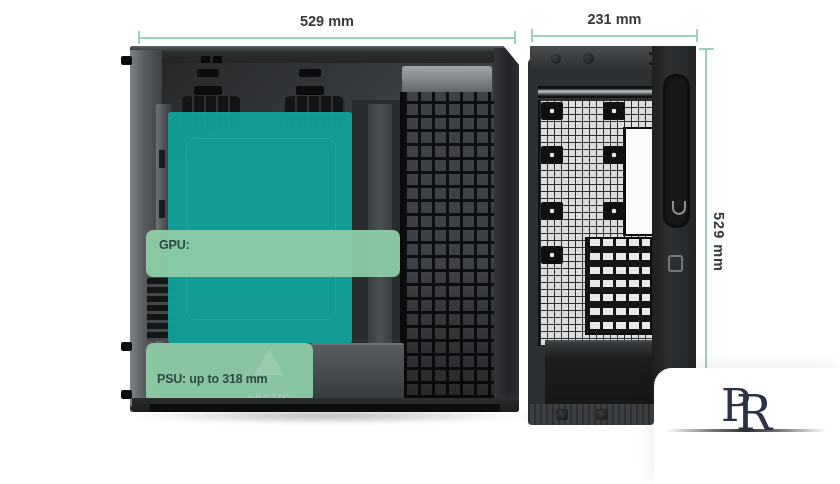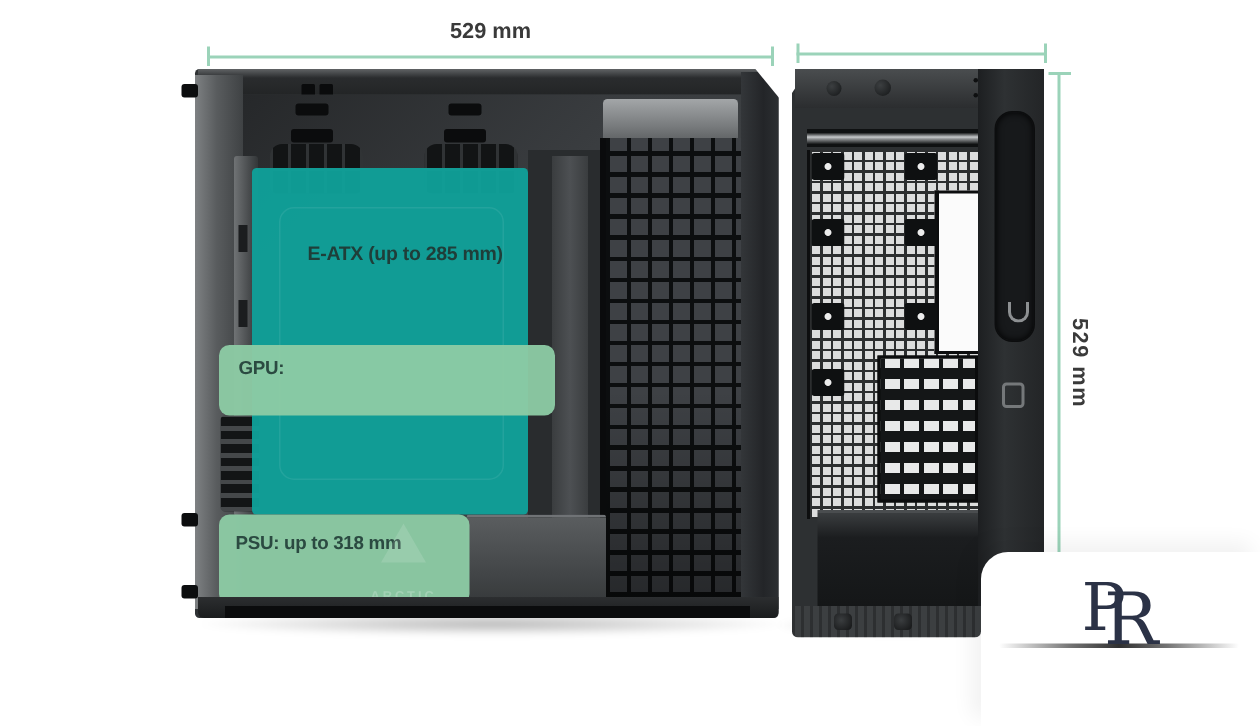--- a/index.html
+++ b/index.html
@@ -87,29 +87,28 @@
 
   <div class="abs" style="left:402px;top:66px;width:90px;height:28px;background:linear-gradient(180deg,#a3a6a8,#7b7e80 60%,#5f6264);border-radius:3px 3px 0 0;"></div>
   <div class="abs mesh-dark" style="left:400px;top:92px;width:94px;height:306px;"></div>
   <div class="abs" style="left:494px;top:48px;width:25px;height:358px;background:linear-gradient(90deg,#333639,#232528 60%,#2c2f32);"></div>
   <div class="abs" style="left:502px;top:44px;width:18px;height:22px;background:#ffffff;clip-path:polygon(0 0,100% 0,100% 100%);"></div>
 
   <div class="abs teal-overlay" style="left:168px;top:112px;width:184px;height:231px;">
     <div class="abs" style="left:18px;top:26px;width:148px;height:180px;border:1px solid rgba(255,255,255,0.08);border-radius:10px;"></div>
   </div>
   <div class="abs mobo-text" style="left:205px;top:158px;">
-    <div>E-ATX (up to 285 mm)</div>
   </div>
 
-  <div class="abs label-box" style="left:146px;top:230px;width:224px;height:47px;padding-top:5px;padding-left:13px;box-sizing:border-box;">
+  <div class="abs label-box" style="left:146px;top:230px;width:254px;height:47px;padding-top:5px;padding-left:13px;box-sizing:border-box;">
     <div>GPU:</div>
   </div>
 
   <div class="abs" style="left:311px;top:343px;width:93px;height:59px;background:linear-gradient(180deg,#5a5d5f,#404345 70%,#353839);border-top:2px solid #707376;border-radius:2px;"></div>
-  <div class="abs label-box" style="left:146px;top:343px;width:167px;height:60px;padding-top:9px;padding-left:11px;box-sizing:border-box;">
+  <div class="abs label-box" style="left:146px;top:343px;width:167px;height:60px;padding-top:26px;padding-left:11px;box-sizing:border-box;">
     <div>PSU: up to 318 mm</div>
     <div class="abs" style="left:108px;top:6px;width:0;height:0;border-left:15px solid transparent;border-right:15px solid transparent;border-bottom:26px solid rgba(255,255,255,0.13);"></div>
     <div class="abs wm" style="left:101px;top:44px;font-size:8.5px;letter-spacing:2px;font-weight:bold;">ARCTIC</div>
   </div>
 
   <div class="abs" style="left:132px;top:398px;width:387px;height:14px;background:linear-gradient(180deg,#2c2e30,#1a1c1d);border-radius:0 0 4px 4px;"></div>
   <div class="abs" style="left:150px;top:404px;width:350px;height:8px;background:#0b0c0d;"></div>
 
   <div class="abs" style="left:528px;top:46px;width:168px;height:372px;background:#2d3032;border-radius:2px;"></div>
   <div class="abs" style="left:528px;top:44px;width:12px;height:18px;background:#ffffff;clip-path:polygon(0 0,100% 0,0 100%);"></div>
@@ -143,20 +142,21 @@
   <div class="abs" style="left:668px;top:255px;width:11px;height:13px;border:2px solid #75787a;border-radius:3px;"></div>
   <div class="abs" style="left:528px;top:404px;width:126px;height:21px;background:#3c3f41;background-image:repeating-linear-gradient(90deg,rgba(0,0,0,0.25) 0 2px,rgba(0,0,0,0) 2px 6px);border-radius:0 0 4px 4px;"></div>
   <div class="abs" style="left:556px;top:409px;width:12px;height:11px;background:radial-gradient(circle at 40% 40%,#3a3d3f,#131415);border-radius:3px;"></div>
   <div class="abs" style="left:596px;top:409px;width:12px;height:11px;background:radial-gradient(circle at 40% 40%,#3a3d3f,#131415);border-radius:3px;"></div>
 
   <div class="abs dim-label" style="left:138px;top:13px;width:378px;">529 mm</div>
   <div class="abs dim-line" style="left:138px;top:37px;width:378px;height:2px;"></div>
   <div class="abs dim-tick" style="left:138px;top:31px;width:2px;height:13px;"></div>
   <div class="abs dim-tick" style="left:514px;top:31px;width:2px;height:13px;"></div>
 
+  <div class="abs dim-label" style="left:531px;top:11px;width:167px;">231 mm</div>
   <div class="abs dim-line" style="left:531px;top:35px;width:167px;height:2px;"></div>
   <div class="abs dim-tick" style="left:531px;top:29px;width:2px;height:13px;"></div>
   <div class="abs dim-tick" style="left:696px;top:29px;width:2px;height:13px;"></div>
 
   <div class="abs dim-tick" style="left:699px;top:48px;width:15px;height:2px;"></div>
   <div class="abs dim-line" style="left:705px;top:48px;width:2px;height:324px;"></div>
   <div class="abs dim-label-v" style="left:711px;top:212px;">529 mm</div>
 
   <div class="abs card" style="left:654px;top:368px;width:186px;height:116px;z-index:10;"></div>
   <div class="abs swoosh" style="left:666px;top:429px;width:160px;z-index:11;"></div>

